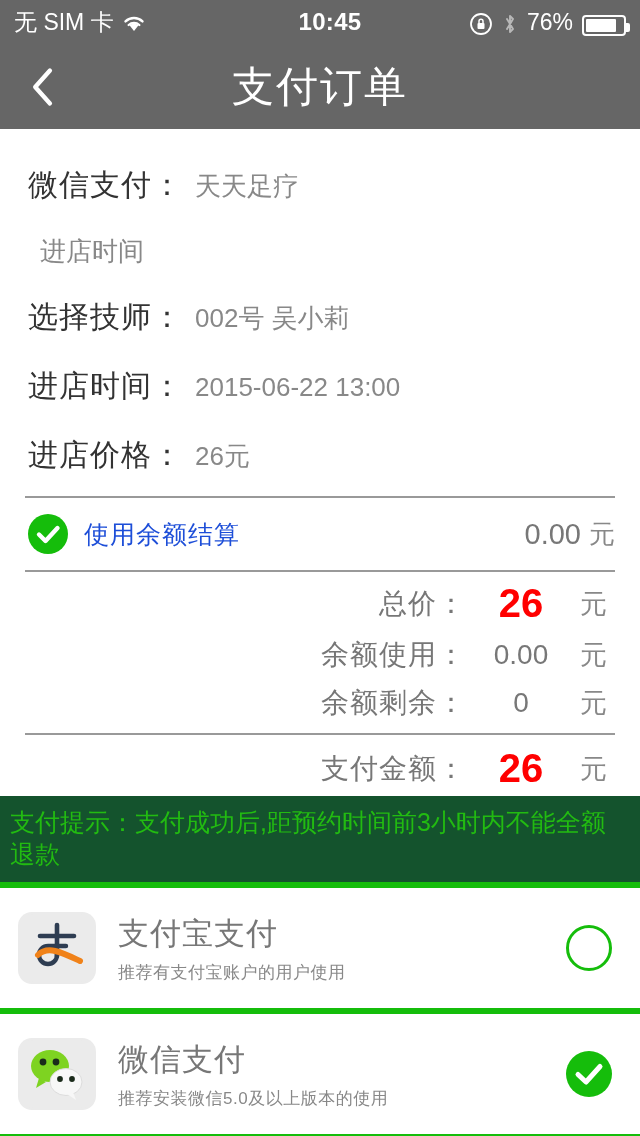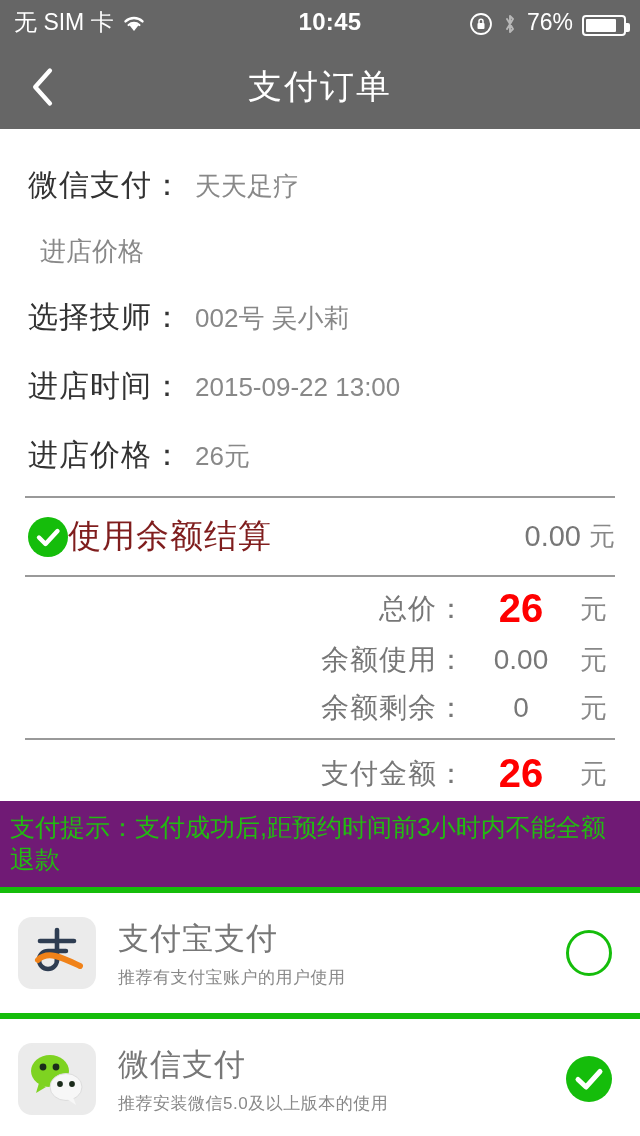--- a/index.html
+++ b/index.html
@@ -48,21 +48,21 @@
   .navbar {
     height:85px; background:#666666; position:relative;
     display:flex; align-items:center;
   }
   .nav-back {
     position:absolute; left:20px; top:50%; transform:translateY(-50%);
     width:46px; height:46px; display:flex; align-items:center; justify-content:center;
   }
   .nav-title {
     width:100%; text-align:center; color:#ffffff;
-    font-size:34px; letter-spacing:2px;
+    font-size:42px; letter-spacing:2px;
   }
 
   
   .details { padding:22px 0 6px 0; }
   .detail-row {
     display:flex; align-items:baseline; padding:14px 0 14px 28px;
   }
   .detail-label {
     font-size:30px; color:#333333; letter-spacing:1px; white-space:nowrap;
   }
@@ -73,21 +73,21 @@
   
   .divider { height:2px; background:#999999; margin:0 25px; }
   .balance-row {
     display:flex; align-items:center; padding:16px 25px 16px 28px;
   }
   .check-circle {
     width:40px; height:40px; border-radius:50%; background:#15bd0b;
     display:flex; align-items:center; justify-content:center; flex:none;
   }
   .balance-label {
-    font-size:33px; color:#7f1d1d; letter-spacing:1px;
+    font-size:25px; color:#1d4ed8; margin-left:16px; letter-spacing:1px;
   }
   .balance-value {
     margin-left:auto; font-size:29px; color:#777777;
   }
   .balance-unit { font-size:26px; color:#888888; margin-left:8px; }
 
   
   .summary { padding:4px 0 0 0; }
   .sum-row { display:flex; align-items:center; padding:5px 16px; }
   .sum-label {
@@ -97,21 +97,21 @@
     width:110px; text-align:center; font-size:28px; color:#777777;
   }
   .sum-value.big {
     font-size:40px; font-weight:bold; color:#ff0000;
   }
   .sum-unit { font-size:27px; color:#888888; margin-left:4px; }
   .sum-divider { height:2px; background:#999999; margin:6px 25px 6px 25px; }
 
   
   .notice {
-    background:#701a75; color:#22bb11;
+    background:#14532d; color:#22bb11;
     font-size:25px; line-height:1.28; padding:10px 10px 12px 10px;
     letter-spacing:0px;
   }
   .green-bar { height:6px; background:#15bd0b; }
 
   
   .pay-row {
     display:flex; align-items:center; background:#ffffff;
     padding:14px 28px 14px 18px; height:120px;
   }
@@ -184,29 +184,29 @@
     </div>
     <div class="nav-title">支付订单</div>
   </div>
 
   <div class="details">
     <div class="detail-row">
       <span class="detail-label">微信支付：</span>
       <span class="detail-value">天天足疗</span>
     </div>
     <div class="detail-row">
-      <span class="detail-value">进店价格</span>
+      <span class="detail-value">进店时间</span>
     </div>
     <div class="detail-row">
       <span class="detail-label">选择技师：</span>
       <span class="detail-value">002号 吴小莉</span>
     </div>
     <div class="detail-row">
       <span class="detail-label">进店时间：</span>
-      <span class="detail-value">2015-09-22 13:00</span>
+      <span class="detail-value">2015-06-22 13:00</span>
     </div>
     <div class="detail-row">
       <span class="detail-label">进店价格：</span>
       <span class="detail-value">26元</span>
     </div>
   </div>
 
   <div class="divider"></div>
 
   <div class="balance-row">

